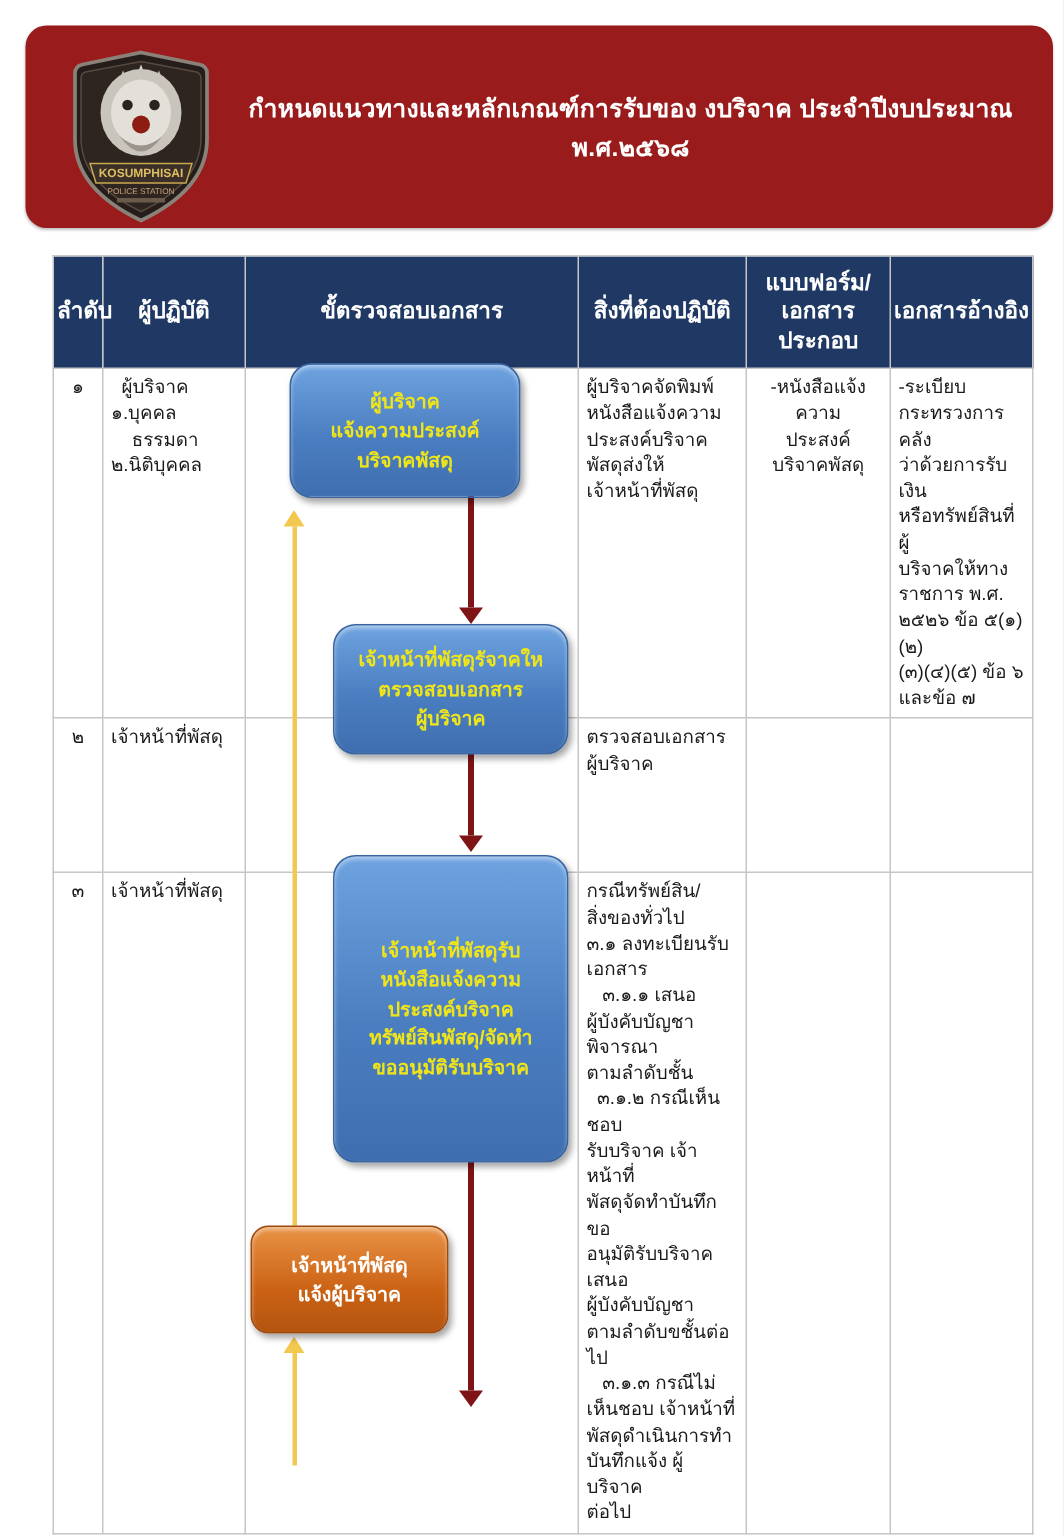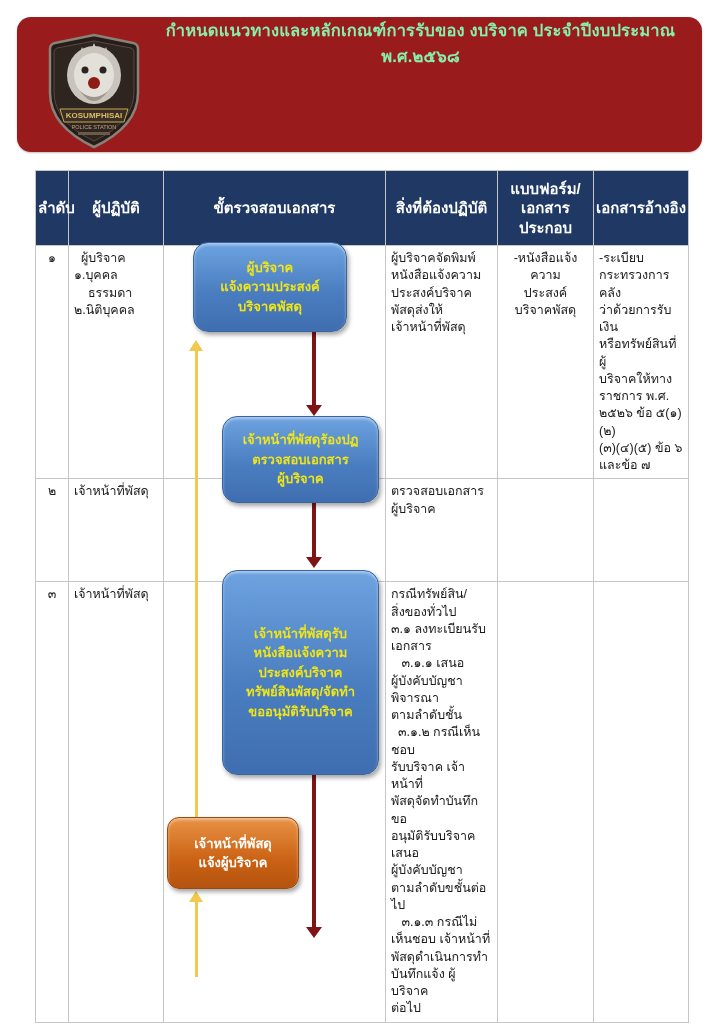--- a/index.html
+++ b/index.html
@@ -10,22 +10,22 @@
   }
   
   .banner{
     position:absolute;left:17px;top:17px;width:685px;height:135px;
     background:#9a1b1c;border-radius:14px;
     box-shadow:0 1px 2px rgba(0,0,0,.25);
   }
   .badge{position:absolute;left:31px;top:16px;width:92px;height:116px;}
   .titles{
     position:absolute;left:130px;top:0;right:8px;height:100%;
-    display:flex;flex-direction:column;justify-content:flex-start;gap:26px;
-    text-align:center;color:#86efac;font-weight:bold;
+    display:flex;flex-direction:column;justify-content:center;gap:26px;
+    text-align:center;color:#ffffff;font-weight:bold;
   }
   .title-l1{font-size:16.5px;letter-spacing:.2px;}
   .title-l2{font-size:16px;}
   
   .tbl{
     position:absolute;left:35px;top:170px;border-collapse:collapse;table-layout:fixed;
     width:653px;font-size:12.5px;line-height:1.38;
   }
   .tbl td,.tbl th{border:1px solid #c6c6c6;vertical-align:top;padding:4px 5px;white-space:pre-wrap;}
   .tbl thead th{
@@ -187,21 +187,21 @@
     <div class="vline line-red" style="left:312px;top:500px;height:57px;"></div>
     <div class="head head-down-red" style="left:306px;top:557px;"></div>
 
     <div class="vline line-red" style="left:312px;top:771px;height:156px;"></div>
     <div class="head head-down-red" style="left:306px;top:927px;"></div>
 
     <div class="fbox fbox-blue" style="left:193px;top:242px;width:152px;height:88px;">ผู้บริจาค
 แจ้งความประสงค์
 บริจาคพัสดุ</div>
 
-    <div class="fbox fbox-blue" style="left:222px;top:416px;width:155px;height:85px;">เจ้าหน้าที่พัสดุรัองปฏ
+    <div class="fbox fbox-blue" style="left:222px;top:416px;width:155px;height:85px;">เจ้าหน้าที่พัสดุรัจาคให
 ตรวจสอบเอกสาร
 ผู้บริจาค</div>
 
     <div class="fbox fbox-blue" style="left:222px;top:570px;width:155px;height:203px;">เจ้าหน้าที่พัสดุรับ
 หนังสือแจ้งความ
 ประสงค์บริจาค
 ทรัพย์สินพัสดุ/จัดทำ
 ขออนุมัติรับบริจาค</div>
 
     <div class="fbox fbox-orange" style="left:167px;top:817px;width:130px;height:70px;">เจ้าหน้าที่พัสดุ

